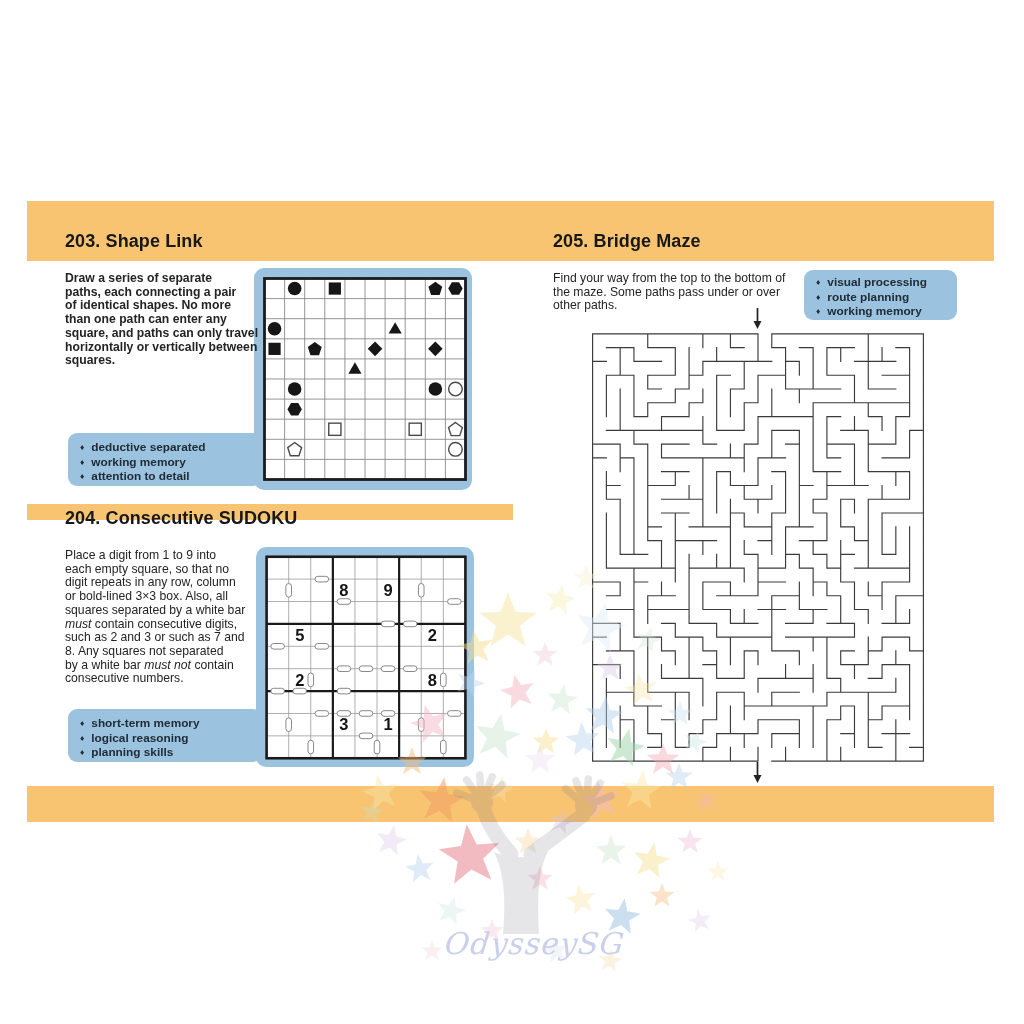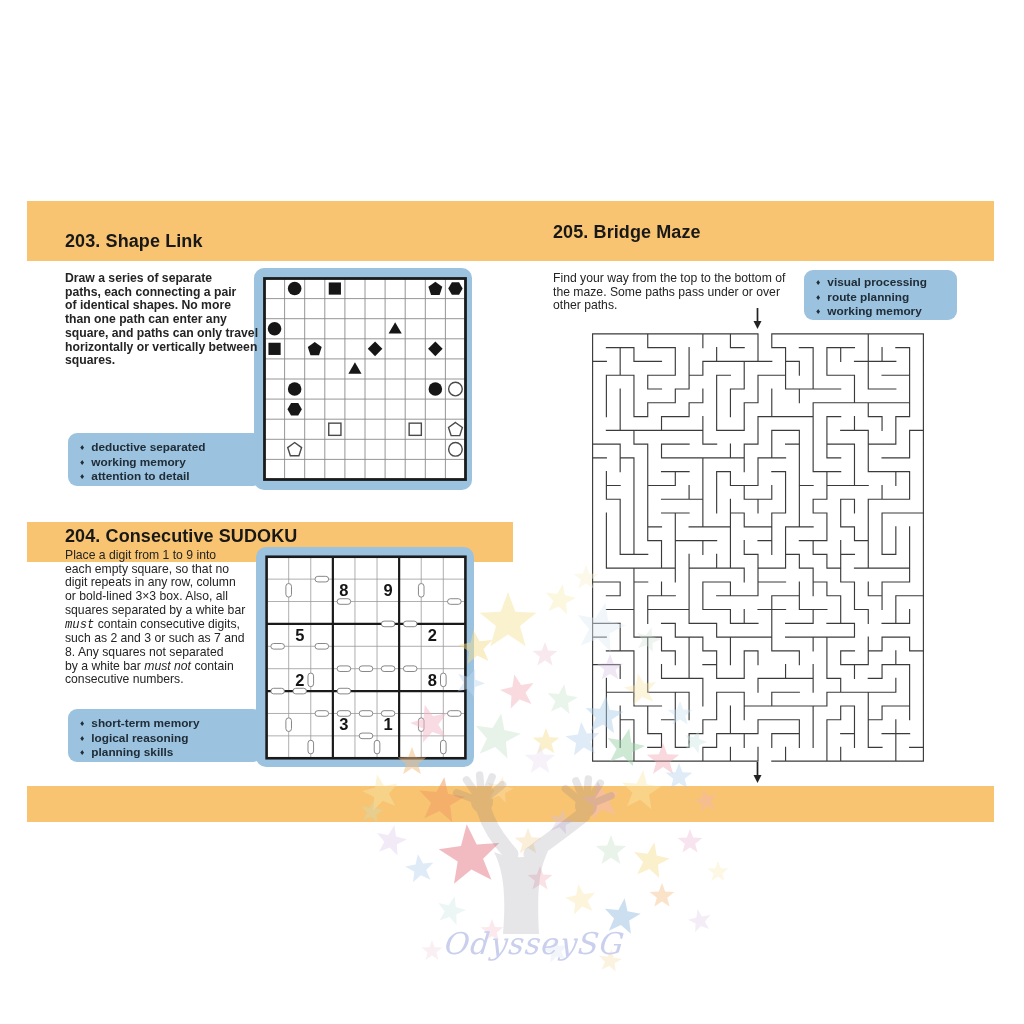--- a/index.html
+++ b/index.html
@@ -3,28 +3,28 @@
 <meta charset="utf-8">
 <style>
   * { margin:0; padding:0; box-sizing:border-box; }
   html,body { background:#fff; }
   .page {
     position:relative; width:1024px; height:1024px; background:#ffffff;
     font-family:"Liberation Sans", sans-serif; overflow:hidden;
   }
   .band { position:absolute; background:var(--orange,#f8c472); z-index:1; }
   .band-top    { left:27px; top:201px; width:967px; height:60px; }
-  .band-sudoku { left:27px; top:522px; width:486px; height:40px;padding-left:12px; }
+  .band-sudoku { left:27px; top:504px; width:486px; height:16px;padding-left:12px; }
   .band-bottom { left:27px; top:786px; width:967px; height:36px; }
   .ptitle {
     position:absolute; font-size:18px; font-weight:bold; color:#181818;
     letter-spacing:.1px; z-index:2;
   }
   .ptitle-203 { left:38px; bottom:9px; }
-  .ptitle-205 { left:526px; bottom:18px;text-align:right; }
+  .ptitle-205 { left:526px; bottom:9px;text-align:right; }
   .ptitle-204 { left:38px; top:4px; }
   .instr {
     position:absolute; font-size:12.2px; line-height:13.7px; color:#242424;
     white-space:pre-line; z-index:2;
   }
   .instr-203 { left:65px; top:272px; width:195px;font-weight:bold; }
   .instr-204 { left:65px; top:549px; width:200px; }
   .instr-205 { left:553px; top:272px; width:250px; }
   .panel { position:absolute; background:var(--blue,#9bc3e0); border-radius:10px; z-index:1; }
   .panel-203 { left:254px; top:268px; width:218px; height:222px; }
@@ -131,21 +131,21 @@
     </ul>
 
   <div class="band band-sudoku">
     <div class="ptitle ptitle-204">204. Consecutive SUDOKU</div>
   </div>
   <div class="instr instr-204" id="instr204"><span>Place a digit from 1 to 9 into
 each empty square, so that no
 digit repeats in any row, column
 or bold-lined 3×3 box. Also, all
 squares separated by a white bar
-</span><span style="font-style: italic; font-family: Liberation Mono, monospace;">must</span><span> contain consecutive digits,
+</span><span style="font-style: italic;">must</span><span> contain consecutive digits,
 such as 2 and 3 or such as 7 and
 8. Any squares not separated
 by a white bar </span><span style="font-style: italic;">must not</span><span> contain
 consecutive numbers.</span></div>
   <div class="panel panel-204"></div>
   <svg id="sudoku" class="gridsvg" width="204" height="207" viewBox="0 0 204.1 206.79999999999998">
       <rect x="2.6" y="2.6" width="198.9" height="201.6" fill="#fff"></rect>
       <line x1="24.700000000000003" y1="2.6" x2="24.700000000000003" y2="204.2" stroke="#9b9b9b" stroke-width="0.8"></line>
       <line x1="2.6" y1="25" x2="201.5" y2="25" stroke="#9b9b9b" stroke-width="0.8"></line>
       <line x1="46.800000000000004" y1="2.6" x2="46.800000000000004" y2="204.2" stroke="#9b9b9b" stroke-width="0.8"></line>

